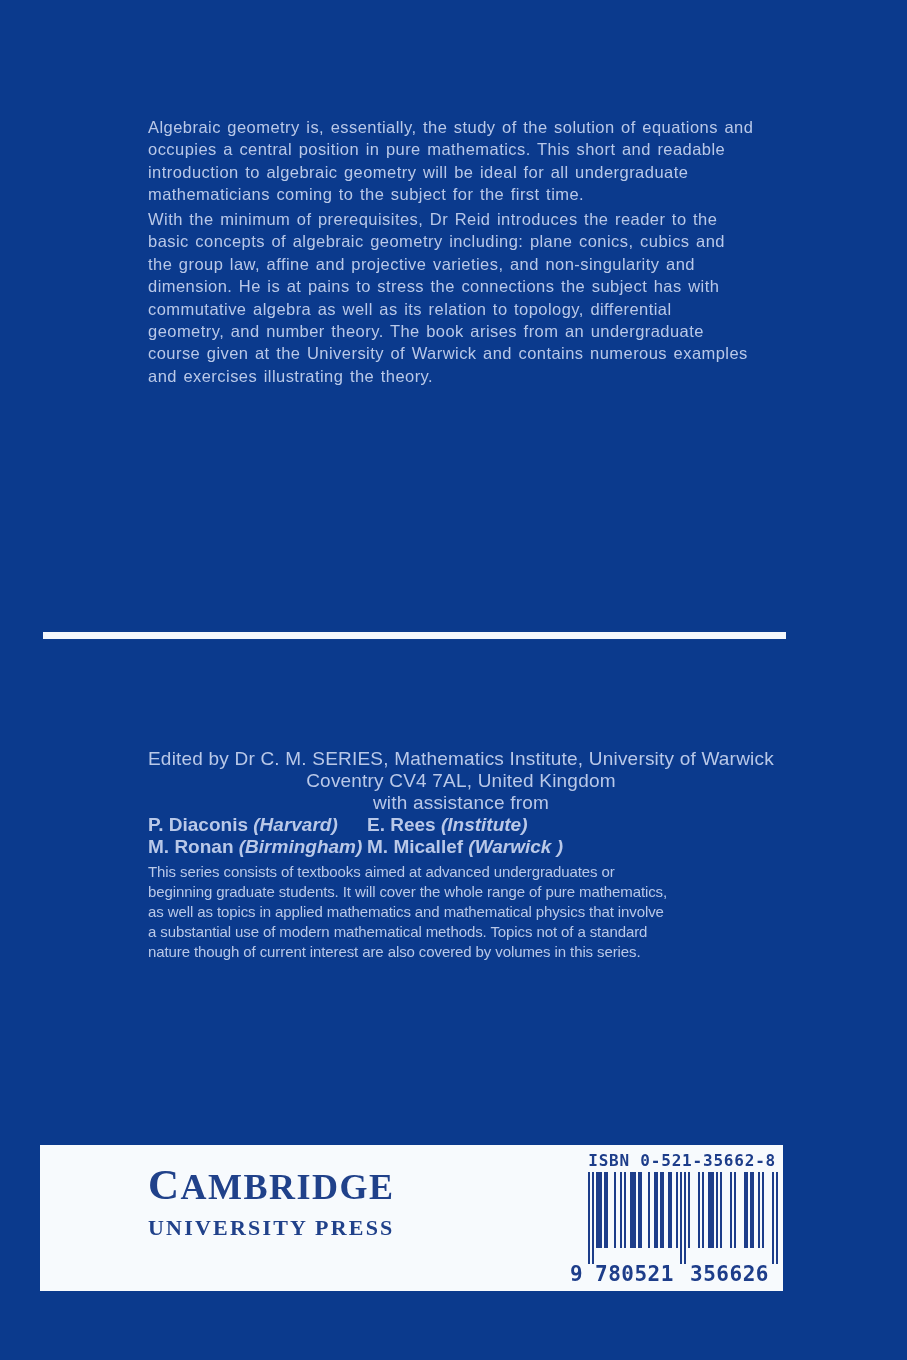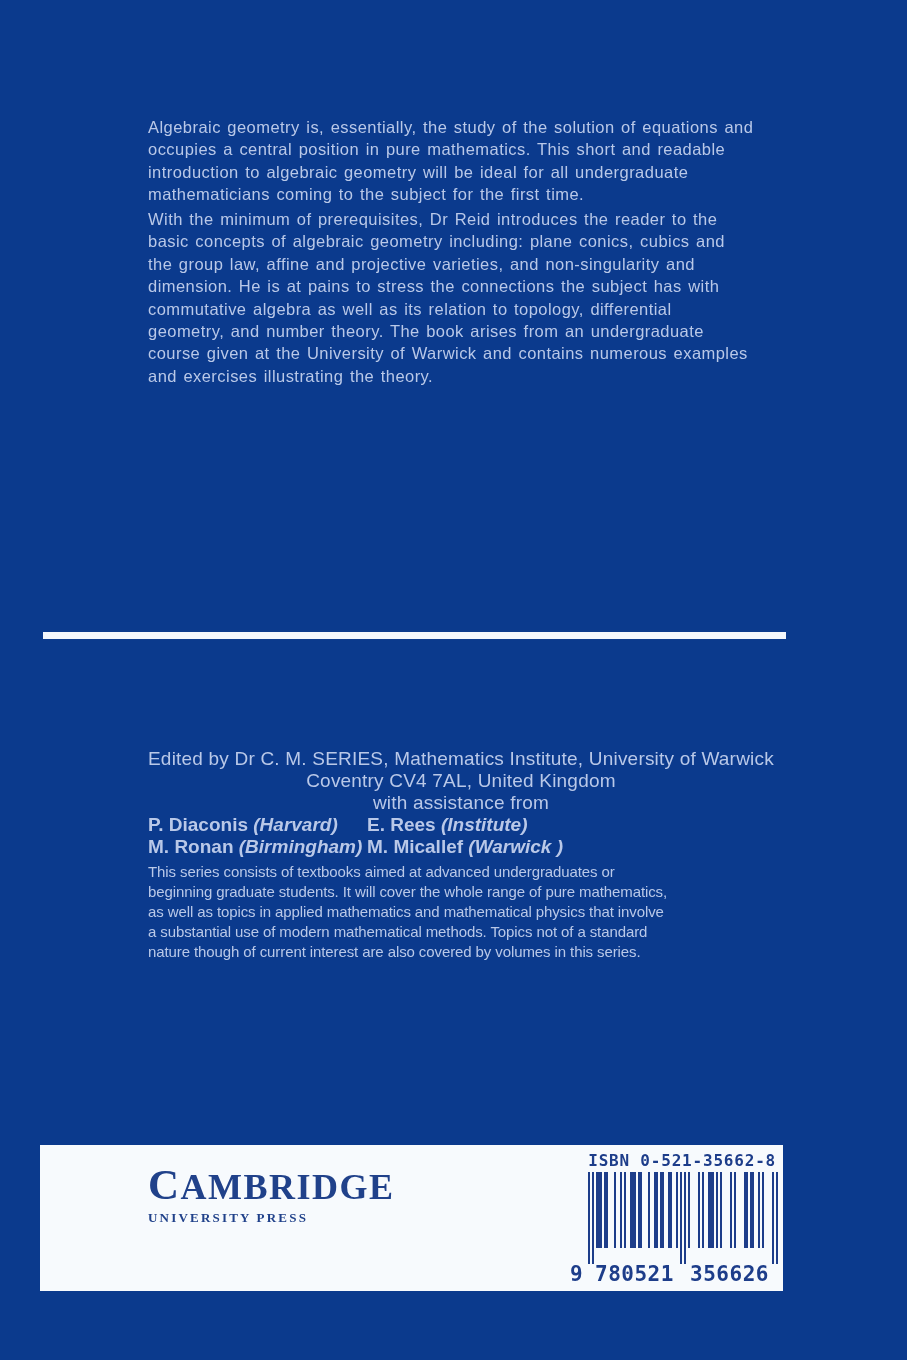--- a/index.html
+++ b/index.html
@@ -60,22 +60,22 @@
   .cup-logo{
     position:absolute;left:108px;top:20px;
     color:#20418a;
     font-family:"Liberation Serif",serif;
   }
   .cup-name{
     font-size:36px;font-weight:700;letter-spacing:1.5px;line-height:40px;
   }
   .cup-name::first-letter{font-size:43px;}
   .cup-sub{
-    font-size:13px;font-weight:700;letter-spacing:2.2px;line-height:22px;
-    margin-top:0;
+    font-size:22px;font-weight:700;letter-spacing:2.2px;line-height:22px;
+    margin-top:10px;
   }
   .isbn-label{
     position:absolute;right:7px;top:6px;
     color:#1d3d8a;
     font-family:"DejaVu Sans Mono",monospace;
     font-weight:700;font-size:16px;letter-spacing:.8px;
   }
   .barcode{
     position:absolute;left:548px;top:27px;
     width:190px;height:114px;

